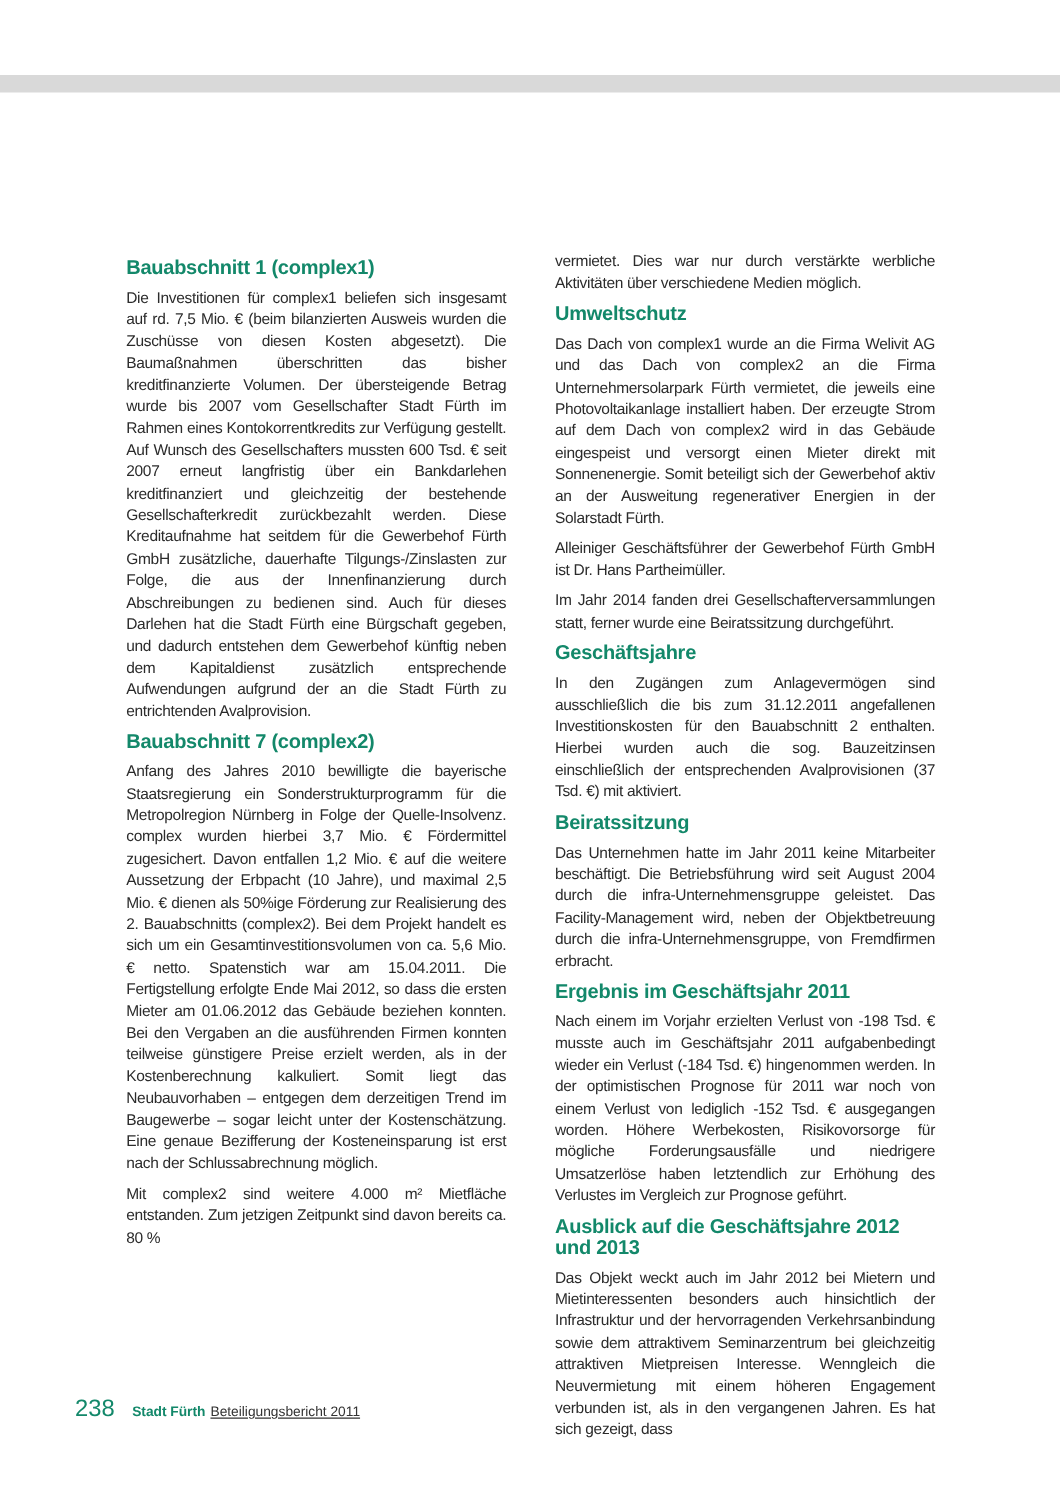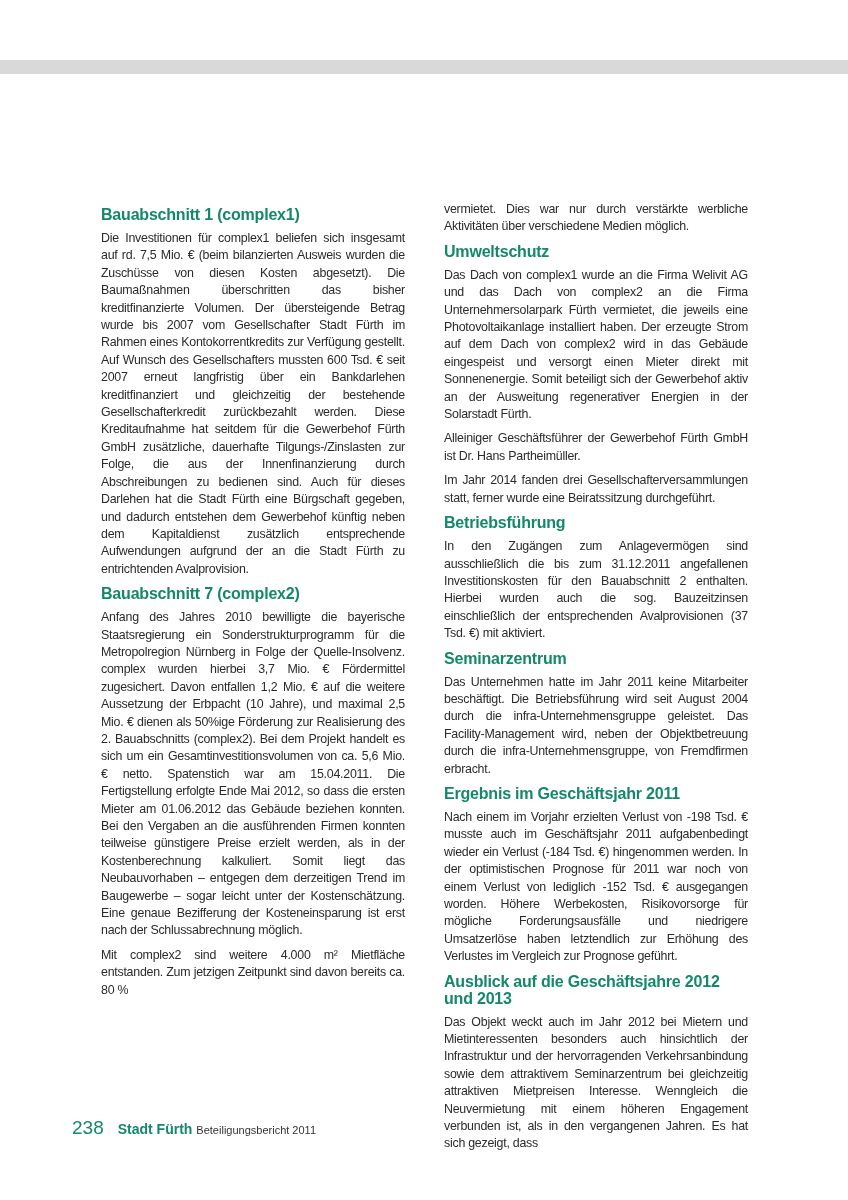--- a/index.html
+++ b/index.html
@@ -4,46 +4,46 @@
 <style>
   html, body { margin:0; padding:0; }
   body { width:848px; height:1200px; background:#ffffff; position:relative; overflow:hidden;
          font-family:"Liberation Sans", "DejaVu Sans", sans-serif; color:#2b2b2b; }
   .topband { position:absolute; left:0; top:60px; width:848px; height:14px; background:#d9d9d9; }
   .col { position:absolute; top:201px; width:304px; font-size:12.4px; line-height:17.4px; letter-spacing:-0.25px; }
   .col.left { left:101px; }
   .col.right { left:444px; }
   .col p { margin:0 0 7px 0; text-align:justify; }
   .col h2 { margin:5px 0 7px 0; font-size:16px; line-height:17px; font-weight:bold; color:#13886a; letter-spacing:-0.2px; }
-  .footer { position:absolute; left:72px; top:1117px; display:flex; align-items:baseline; }
+  .footer { position:absolute; left:60px; top:1117px; display:flex; align-items:baseline; }
   .pagenum { font-size:19px; color:#13886a; margin-right:14px; }
-  .foot-city { font-size:14px; font-weight:bold; color:#13886a; margin-right:4px; }
-  .foot-title { font-size:11px; color:#333; }
+  .foot-city { font-size:11px; font-weight:bold; color:#13886a; margin-right:4px; }
+  .foot-title { font-size:11px; color:#333;text-decoration:underline; }
 </style>
 </head>
 <body>
 
 <div class="topband"></div>
 
 <div class="col left">
     <h2>Bauabschnitt 1 (complex1)</h2>
     <p>Die Investitionen für complex1 beliefen sich insgesamt auf rd. 7,5 Mio. € (beim bilanzierten Ausweis wurden die Zuschüsse von diesen Kosten abgesetzt). Die Baumaßnahmen überschritten das bisher kreditfinanzierte Volumen. Der übersteigende Betrag wurde bis 2007 vom Gesellschafter Stadt Fürth im Rahmen eines Kontokorrentkredits zur Verfügung gestellt. Auf Wunsch des Gesellschafters mussten 600 Tsd. € seit 2007 erneut langfristig über ein Bankdarlehen kreditfinanziert und gleichzeitig der bestehende Gesellschafterkredit zurückbezahlt werden. Diese Kreditaufnahme hat seitdem für die Gewerbehof Fürth GmbH zusätzliche, dauerhafte Tilgungs-/Zinslasten zur Folge, die aus der Innenfinanzierung durch Abschreibungen zu bedienen sind. Auch für dieses Darlehen hat die Stadt Fürth eine Bürgschaft gegeben, und dadurch entstehen dem Gewerbehof künftig neben dem Kapitaldienst zusätzlich entsprechende Aufwendungen aufgrund der an die Stadt Fürth zu entrichtenden Avalprovision.</p>
     <h2>Bauabschnitt 7 (complex2)</h2>
     <p>Anfang des Jahres 2010 bewilligte die bayerische Staatsregierung ein Sonderstrukturprogramm für die Metropolregion Nürnberg in Folge der Quelle-Insolvenz. complex wurden hierbei 3,7 Mio. € Fördermittel zugesichert. Davon entfallen 1,2 Mio. € auf die weitere Aussetzung der Erbpacht (10 Jahre), und maximal 2,5 Mio. € dienen als 50%ige Förderung zur Realisierung des 2. Bauabschnitts (complex2). Bei dem Projekt handelt es sich um ein Gesamtinvestitionsvolumen von ca. 5,6 Mio. € netto. Spatenstich war am 15.04.2011. Die Fertigstellung erfolgte Ende Mai 2012, so dass die ersten Mieter am 01.06.2012 das Gebäude beziehen konnten. Bei den Vergaben an die ausführenden Firmen konnten teilweise günstigere Preise erzielt werden, als in der Kostenberechnung kalkuliert. Somit liegt das Neubauvorhaben – entgegen dem derzeitigen Trend im Baugewerbe – sogar leicht unter der Kostenschätzung. Eine genaue Bezifferung der Kosteneinsparung ist erst nach der Schlussabrechnung möglich.</p>
     <p>Mit complex2 sind weitere 4.000 m² Mietfläche entstanden. Zum jetzigen Zeitpunkt sind davon bereits ca. 80 %</p>
   </div>
 <div class="col right">
     <p>vermietet. Dies war nur durch verstärkte werbliche Aktivitäten über verschiedene Medien möglich.</p>
     <h2>Umweltschutz</h2>
     <p>Das Dach von complex1 wurde an die Firma Welivit AG und das Dach von complex2 an die Firma Unternehmersolarpark Fürth vermietet, die jeweils eine Photovoltaikanlage installiert haben. Der erzeugte Strom auf dem Dach von complex2 wird in das Gebäude eingespeist und versorgt einen Mieter direkt mit Sonnenenergie. Somit beteiligt sich der Gewerbehof aktiv an der Ausweitung regenerativer Energien in der Solarstadt Fürth.</p>
     <p>Alleiniger Geschäftsführer der Gewerbehof Fürth GmbH ist Dr. Hans Partheimüller.</p>
     <p>Im Jahr 2014 fanden drei Gesellschafterversammlungen statt, ferner wurde eine Beiratssitzung durchgeführt.</p>
-    <h2>Betriebsführung</h2>
+    <h2>Geschäftsjahre</h2>
     <p>In den Zugängen zum Anlagevermögen sind ausschließlich die bis zum 31.12.2011 angefallenen Investitionskosten für den Bauabschnitt 2 enthalten. Hierbei wurden auch die sog. Bauzeitzinsen einschließlich der entsprechenden Avalprovisionen (37 Tsd. €) mit aktiviert.</p>
-    <h2>Seminarzentrum</h2>
+    <h2>Beiratssitzung</h2>
     <p>Das Unternehmen hatte im Jahr 2011 keine Mitarbeiter beschäftigt. Die Betriebsführung wird seit August 2004 durch die infra-Unternehmensgruppe geleistet. Das Facility-Management wird, neben der Objektbetreuung durch die infra-Unternehmensgruppe, von Fremdfirmen erbracht.</p>
     <h2>Ergebnis im Geschäftsjahr 2011</h2>
     <p>Nach einem im Vorjahr erzielten Verlust von -198 Tsd. € musste auch im Geschäftsjahr 2011 aufgabenbedingt wieder ein Verlust (-184 Tsd. €) hingenommen werden. In der optimistischen Prognose für 2011 war noch von einem Verlust von lediglich -152 Tsd. € ausgegangen worden. Höhere Werbekosten, Risikovorsorge für mögliche Forderungsausfälle und niedrigere Umsatzerlöse haben letztendlich zur Erhöhung des Verlustes im Vergleich zur Prognose geführt.</p>
     <h2>Ausblick auf die Geschäftsjahre 2012 und 2013</h2>
     <p>Das Objekt weckt auch im Jahr 2012 bei Mietern und Mietinteressenten besonders auch hinsichtlich der Infrastruktur und der hervorragenden Verkehrsanbindung sowie dem attraktivem Seminarzentrum bei gleichzeitig attraktiven Mietpreisen Interesse. Wenngleich die Neuvermietung mit einem höheren Engagement verbunden ist, als in den vergangenen Jahren. Es hat sich gezeigt, dass</p>
   </div>
 
 <div class="footer">
   <span class="pagenum">238</span>
   <span class="foot-city">Stadt Fürth</span>

